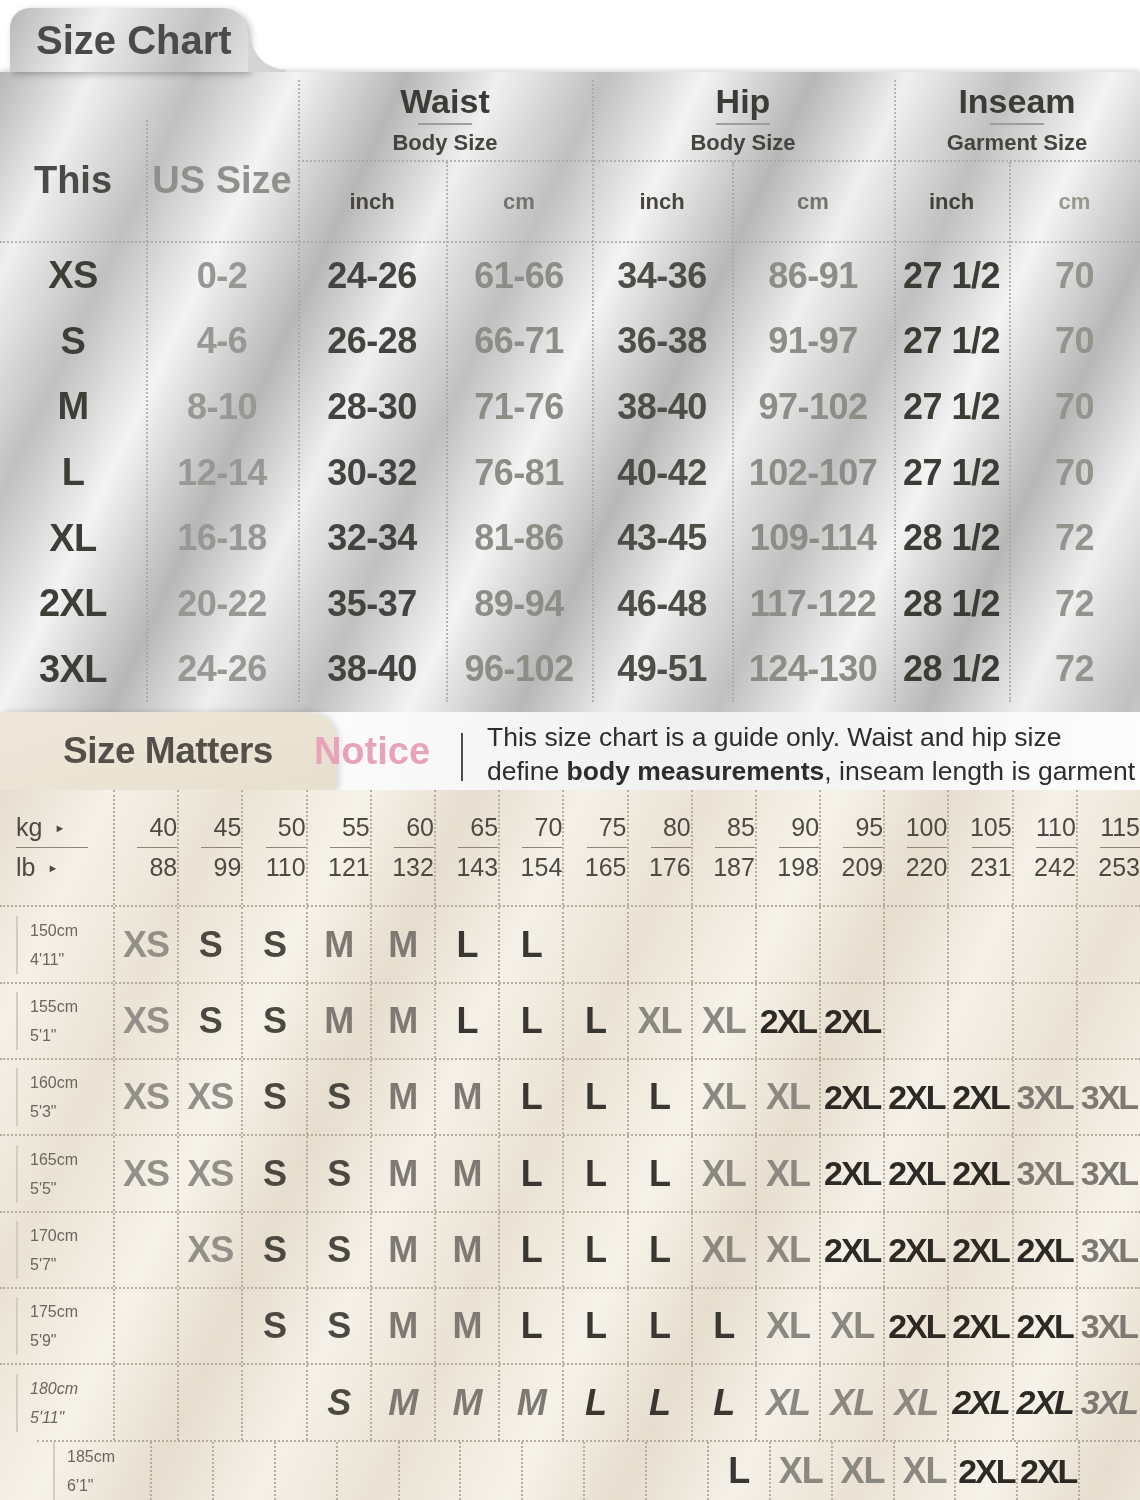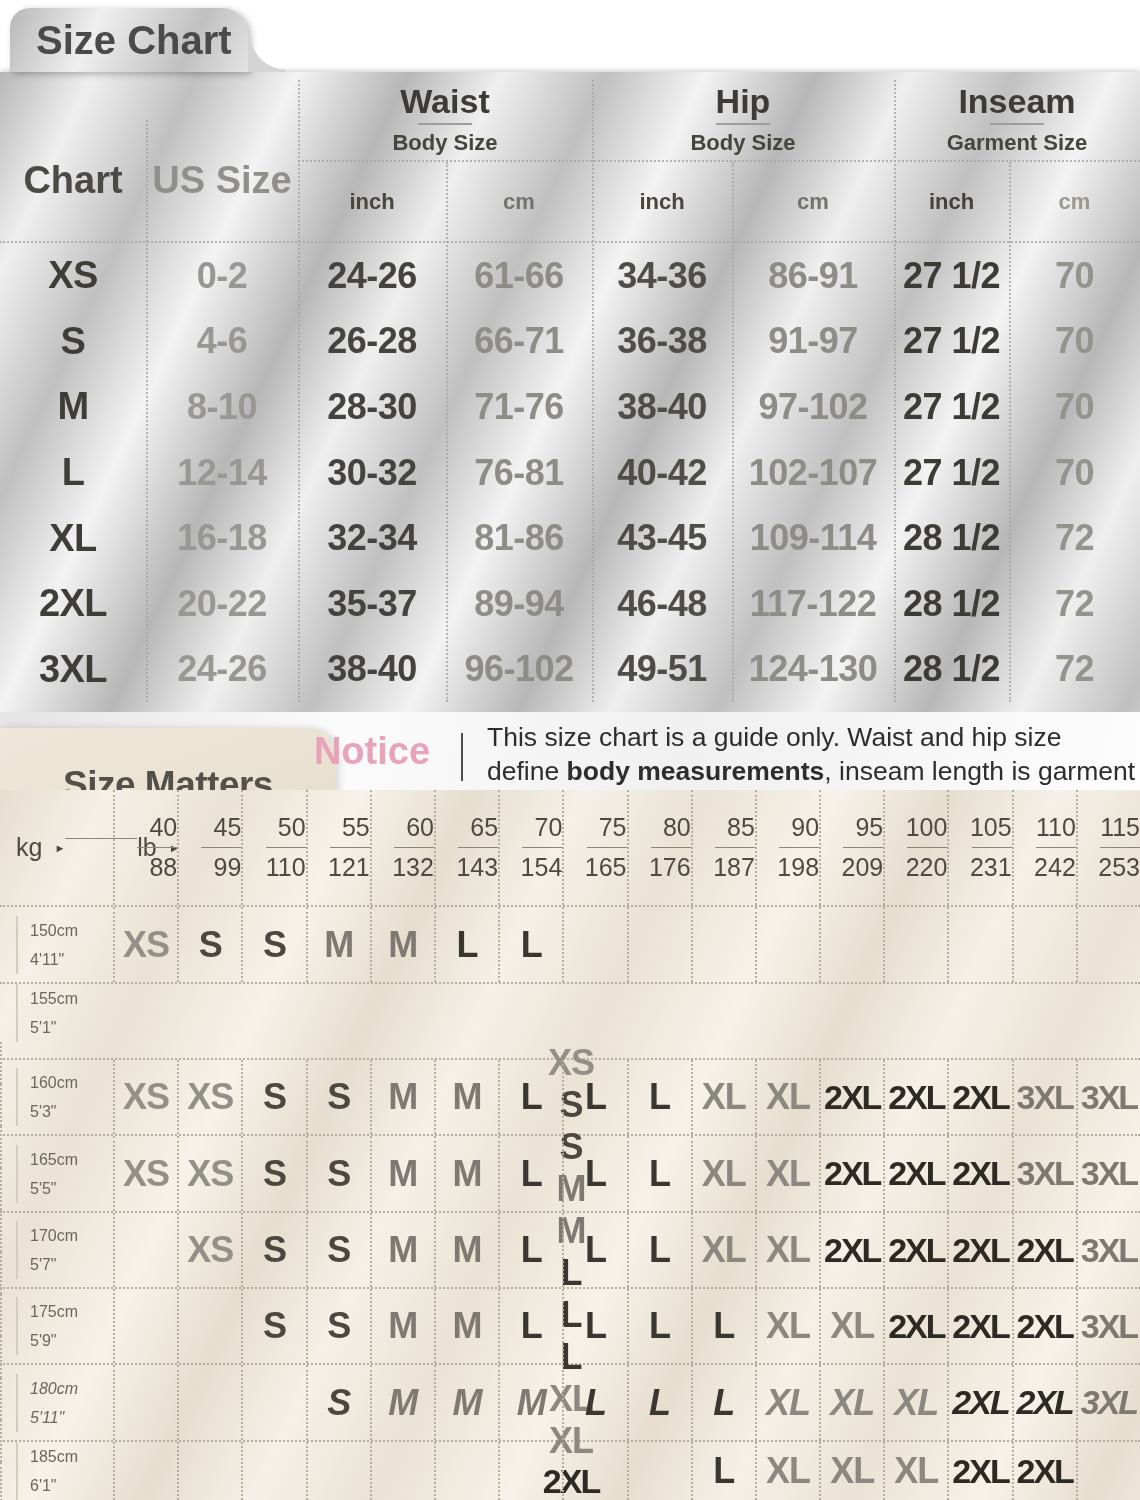--- a/index.html
+++ b/index.html
@@ -61,42 +61,42 @@
   .c-hin{color:#4f4d48}
   .c-hcm{color:#8e8c87}
   .c-iin{color:#3d3b36}
   .c-icm{color:#95938d}
 
   
   .notice-strip{position:absolute;left:0;top:712px;width:1140px;height:78px;
     background:linear-gradient(100deg,#e4e4e4 0%,#fbfbfb 30%,#f0f0f0 60%,#fdfdfd 100%)}
   .bfillet{position:absolute;left:292px;top:748px;width:42px;height:42px;
     background:radial-gradient(circle 42px at 100% 0%,rgba(0,0,0,0) 39px,#ebe4d5 40px)}
-  .sm-tab{position:absolute;left:0;top:728px;width:336px;height:78px;
+  .sm-tab{position:absolute;left:0;top:712px;width:336px;height:78px;
     background:linear-gradient(160deg,#efe8da,#e7dfce);border-top-right-radius:28px;
-    box-shadow:3px 0 7px rgba(0,0,0,.15);display:flex;align-items:flex-end;justify-content:center}
+    box-shadow:3px 0 7px rgba(0,0,0,.15);display:flex;align-items:center;justify-content:center}
   .sm-tab-title{font-size:37px;font-weight:bold;color:#53504a;letter-spacing:-.5px;white-space:nowrap}
   .notice-label{position:absolute;left:296px;top:712px;width:152px;height:78px;
     display:flex;align-items:center;justify-content:center;font-size:38px;font-weight:bold;color:#e8a3b8}
   .notice-divider{position:absolute;left:461px;top:733px;width:2px;height:48px;background:#4d4d4d}
   .notice-text{position:absolute;left:487px;top:720px;width:650px;font-size:26.5px;line-height:34px;color:#2d2d2d}
   .notice-text b{font-weight:bold}
 
   
   .matrix{position:absolute;left:0;top:790px;width:1140px;height:710px;background-color:#f1ebdf;
     background-image:repeating-linear-gradient(115deg,rgba(172,150,118,.16) 0px,rgba(255,255,255,.28) 100px,rgba(172,150,118,.10) 210px,rgba(255,254,250,.38) 330px,rgba(172,150,118,.16) 430px)}
   .mhead{height:115px;display:flex}
   .mrow{display:flex;border-top:2px dotted #b5ad9d;box-sizing:border-box}
   .mlabel{width:113px;flex:none;display:flex;align-items:center;padding-left:16px;box-sizing:border-box}
   .mcell{flex:1;display:flex;align-items:center;justify-content:center;
     border-left:2px dotted #b5ad9d;font-weight:bold;font-size:36px;letter-spacing:-1px;box-sizing:border-box}
   .wcell{flex:1;display:flex;flex-direction:column;align-items:flex-end;justify-content:center;
     border-left:2px dotted #b5ad9d;font-size:25px;color:#4e4a43;box-sizing:border-box}
   .wbar{width:40px;height:1px;background:#8d8678;margin:5px 0}
-  .wl{display:flex;flex-direction:row}
+  .wl{display:flex;flex-direction:column}
   .wlr{display:flex;align-items:center;gap:12px;font-size:25px;color:#4e4a43}
   .wlr .arr{font-size:11px;color:#4e4a43}
   .wbar-l{width:72px}
   .hlabel{border-left:2px solid #d4cdbd;padding-left:12px;font-size:16px;line-height:29px;color:#6b665e;white-space:nowrap}
   .s-xs{color:#93908a}
   .s-s{color:#4b4842}
   .s-m{color:#7e7a73}
   .s-l{color:#3a3733}
   .s-xl{color:#8b8781}
   .s-2xl{color:#2d2a26;letter-spacing:-2px;font-size:34px}
@@ -106,21 +106,21 @@
 <body>
 
 <div class="page">
 
   <div class="top-body silver"></div>
   <div class="top-tab silver">
     <span class="top-tab-title">Size Chart</span>
   </div>
   <div class="tfillet"></div>
 
-  <div class="h-col h-size">Chart</div>
+  <div class="h-col h-size">This</div>
   <div class="h-col h-us">US Size</div>
 
   <div class="grp g-waist">
     <div class="grp-label">Waist</div>
     <div class="grp-underline"></div>
     <div class="grp-sub">Body Size</div>
   </div>
   <div class="grp g-hip">
     <div class="grp-label">Hip</div>
     <div class="grp-underline"></div>
@@ -349,21 +349,21 @@
           <div class="mcell "></div>
           <div class="mcell "></div>
           <div class="mcell "></div>
           <div class="mcell "></div>
           <div class="mcell "></div>
           <div class="mcell "></div>
           <div class="mcell "></div>
           <div class="mcell "></div>
           <div class="mcell "></div>
         </div>
-        <div class="mrow" style="height: 76px; flex-direction: column;">
+        <div class="mrow" style="height: 76px;">
           <div class="mlabel">
             <div class="hlabel">
               <div class="">155cm</div>
               <div class="">5'1"</div>
             </div>
           </div>
           <div class="mcell s-xs">XS</div>
           <div class="mcell s-s">S</div>
           <div class="mcell s-s">S</div>
           <div class="mcell s-m">M</div>
@@ -493,21 +493,21 @@
           <div class="mcell s-l">L</div>
           <div class="mcell s-l">L</div>
           <div class="mcell s-l">L</div>
           <div class="mcell s-xl">XL</div>
           <div class="mcell s-xl">XL</div>
           <div class="mcell s-xl">XL</div>
           <div class="mcell s-2xl">2XL</div>
           <div class="mcell s-2xl">2XL</div>
           <div class="mcell s-3xl">3XL</div>
         </div>
-        <div class="mrow" style="height: 60px;">
+        <div class="mrow" style="height: 60px; margin-left: 37px;">
           <div class="mlabel">
             <div class="hlabel">
               <div class="">185cm</div>
               <div class="">6'1"</div>
             </div>
           </div>
           <div class="mcell "></div>
           <div class="mcell "></div>
           <div class="mcell "></div>
           <div class="mcell "></div>

